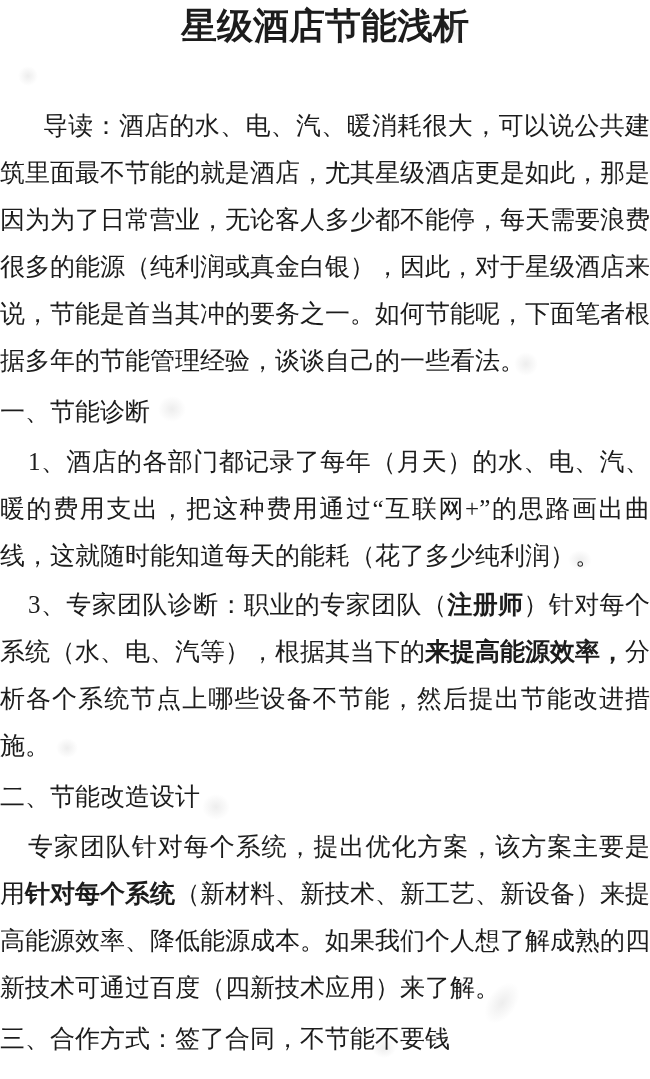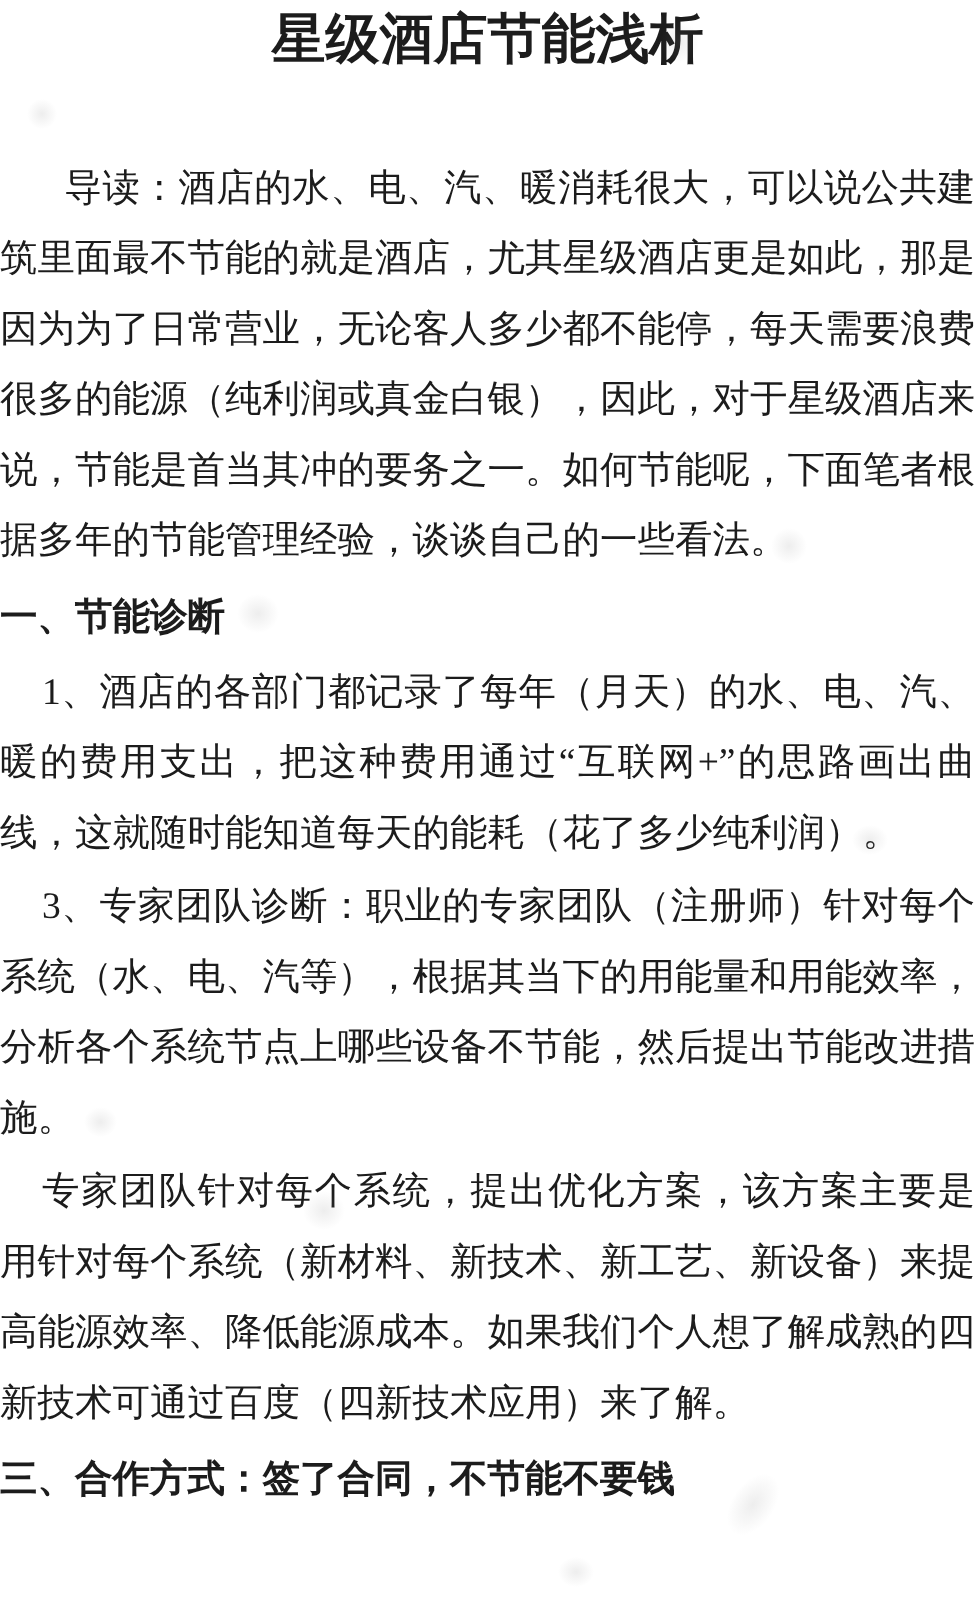--- a/index.html
+++ b/index.html
@@ -26,29 +26,29 @@
     font-size: 36px;
     line-height: 52px;
     font-weight: bold;
     text-align: center;
     letter-spacing: 0px;
   }
   .sec-heading {
     margin: 4px 0 3px 0;
     font-size: 25px;
     line-height: 47px;
-    font-weight: bold;
+    font-weight: normal;
     text-align: left;
   }
   .para {
     margin: 0 0 2px 0;
   }
   .indent-intro { text-indent: 43px; }
   .indent-num   { text-indent: 28px; }
-  .seg-bold { font-weight: normal; }
+  .seg-bold { font-weight: bold; }
 
   
   .smudge {
     position: absolute;
     border-radius: 50%;
     background: radial-gradient(closest-side, rgba(130,130,130,0.14), rgba(130,130,130,0));
     pointer-events: none;
   }
   .s1 { left: 18px;  top: 66px;   width: 20px; height: 20px; }
   .s2 { left: 440px; top: 14px;   width: 26px; height: 28px; }
@@ -66,22 +66,23 @@
 <div class="doc">
 
   <h1 class="doc-title">星级酒店节能浅析</h1>
 
   <p class="para indent-intro"><span>导读：酒店的水、电、汽、暖消耗很大，可以说公共建筑里面最不节能的就是酒店，尤其星级酒店更是如此，那是因为为了日常营业，无论客人多少都不能停，每天需要浪费很多的能源（纯利润或真金白银），因此，对于星级酒店来说，节能是首当其冲的要务之一。如何节能呢，下面笔者根据多年的节能管理经验，谈谈自己的一些看法。</span></p>
 
   <h2 class="sec-heading">一、节能诊断</h2>
 
   <p class="para indent-num"><span>1、酒店的各部门都记录了每年（月天）的水、电、汽、暖的费用支出，把这种费用通过“互联网+”的思路画出曲线，这就随时能知道每天的能耗（花了多少纯利润）。</span></p>
 
-  <p class="para indent-num"><span>3、专家团队诊断：职业的专家团队（</span><span class="seg-bold">注册师</span><span>）针对每个系统（水、电、汽等），根据其当下的</span><span class="seg-bold">用能量和用能效率，</span><span>分析各个系统节点上哪些设备不节能，然后提出节能改进措施。</span></p>
+  <p class="para indent-num"><span>3、专家团队诊断：职业的专家团队（</span><span class="seg-bold">注册师</span><span>）针对每个系统（水、电、汽等），根据其当下的</span><span class="seg-bold">来提高能源效率，</span><span>分析各个系统节点上哪些设备不节能，然后提出节能改进措施。</span></p>
 
+  <h2 class="sec-heading">二、节能改造设计</h2>
 
   <p class="para indent-num"><span>专家团队针对每个系统，提出优化方案，该方案主要是用</span><span class="seg-bold">针对每个系统</span><span>（新材料、新技术、新工艺、新设备）来提高能源效率、降低能源成本。如果我们个人想了解成熟的四新技术可通过百度（四新技术应用）来了解。</span></p>
 
   <h2 class="sec-heading">三、合作方式：签了合同，不节能不要钱</h2>
 
   <span class="smudge s1"></span>
   <span class="smudge s2"></span>
   <span class="smudge s3"></span>
   <span class="smudge s4"></span>
   <span class="smudge s5"></span>

